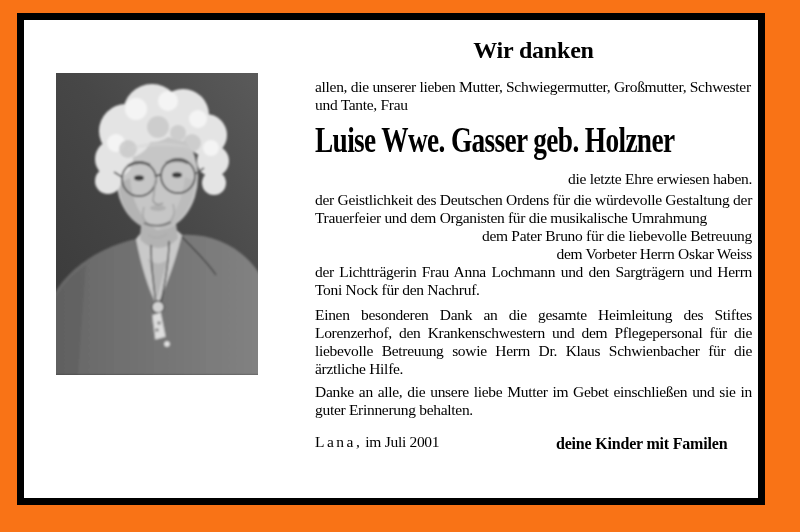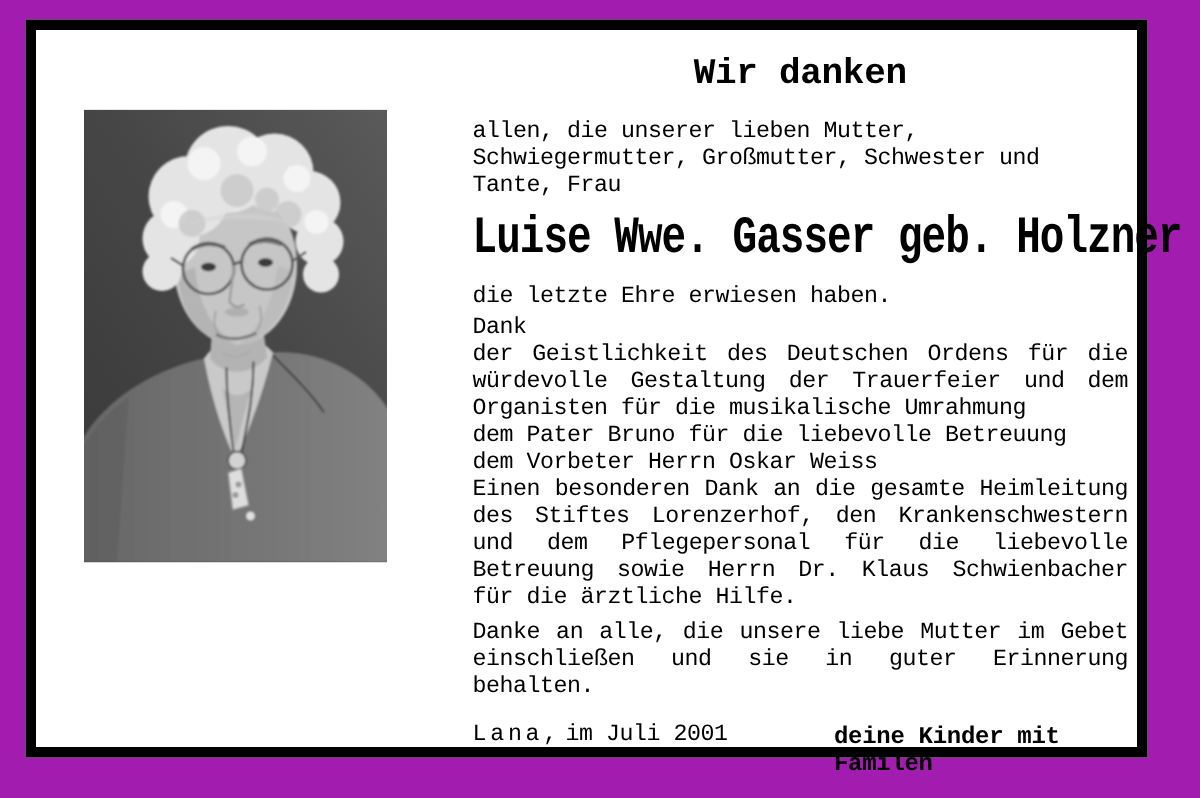--- a/index.html
+++ b/index.html
@@ -1,22 +1,22 @@
 <!DOCTYPE html>
 <html lang="de"><head>
 <meta charset="utf-8">
 <style>
   html, body { margin: 0; padding: 0; background: #ffffff; }
   .page {
     position: relative;
     width: 800px;
     height: 532px;
-    background: #a21caf;
+    background: #f97316;
     overflow: hidden;
-    font-family: Liberation Mono, monospace;
+    font-family: Liberation Serif, serif;
     color: #000000;
   }
   .card-frame {
     position: absolute;
     left: 17px; top: 13px;
     width: 748px; height: 492px;
     border: 7px solid #000000;
     background: #ffffff;
     box-sizing: border-box;
   }
@@ -57,21 +57,21 @@
     transform-origin: 0 50%;
     margin: 0 0 9px 0;
   }
   .para {
     font-size: 15.5px;
     line-height: 18px;
     letter-spacing: -0.3px;
     margin: 0;
     text-align: justify;
   }
-  .para.nojust { text-align: left; }
+  .para.nojust { text-align: right; }
   .mb3 { margin-bottom: 3px; }
   .mb7 { margin-bottom: 7px; }
   .mb5 { margin-bottom: 5px; }
   .footer-row {
     position: relative;
     margin-top: 14px;
     font-size: 15.5px;
     line-height: 18px;
     letter-spacing: -0.3px;
     height: 40px;
@@ -187,24 +187,24 @@
   </div>
 
   <div class="text-col">
     <div class="thanks-header">Wir danken</div>
 
     <p class="intro">allen, die unserer lieben Mutter, Schwiegermutter, Großmutter, Schwester und Tante, Frau</p>
 
     <div class="deceased-name">Luise Wwe. Gasser geb. Holzner</div>
 
     <p class="para nojust mb3">die letzte Ehre erwiesen haben.</p>
-    <p class="para nojust">Dank</p>
     <p class="para">der Geistlichkeit des Deutschen Ordens für die würdevolle Gestaltung der Trauerfeier und dem Organisten für die mu­sikalische Umrahmung</p>
     <p class="para nojust">dem Pater Bruno für die liebevolle Betreuung</p>
     <p class="para nojust">dem Vorbeter Herrn Oskar Weiss</p>
+    <p class="para mb7">der Lichtträgerin Frau Anna Lochmann und den Sargträgern und Herrn Toni Nock für den Nachruf.</p>
     <p class="para mb5">Einen besonderen Dank an die gesamte Heimleitung des Stiftes Lorenzerhof, den Krankenschwestern und dem Pfle­gepersonal für die liebevolle Betreuung sowie Herrn Dr. Klaus Schwienbacher für die ärztliche Hilfe.</p>
     <p class="para mb5">Danke an alle, die unsere liebe Mutter im Gebet einschließen und sie in guter Erinnerung behalten.</p>
 
     <div class="footer-row">
       <span>
         <span class="place">Lana,</span><span class="date-part">im Juli 2001</span>
       </span>
       <span class="closing-block">
         <span class="signature-line">deine Kinder mit Familen</span>
       </span>

